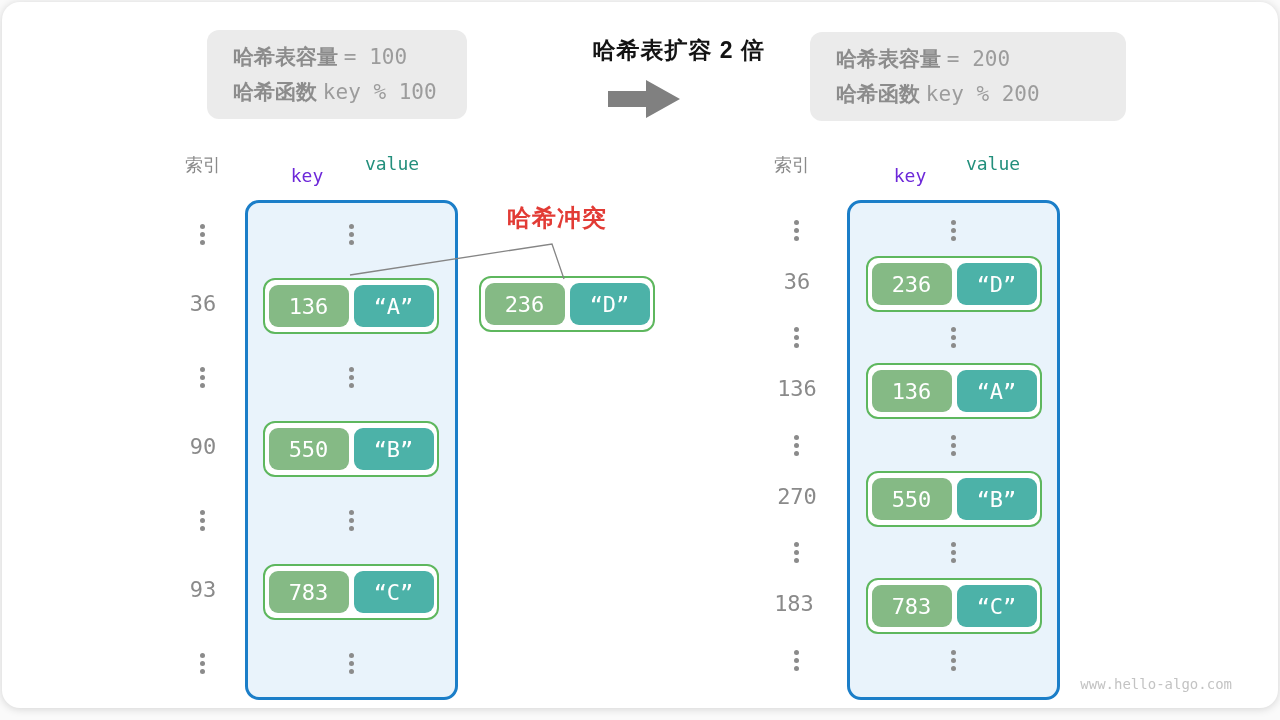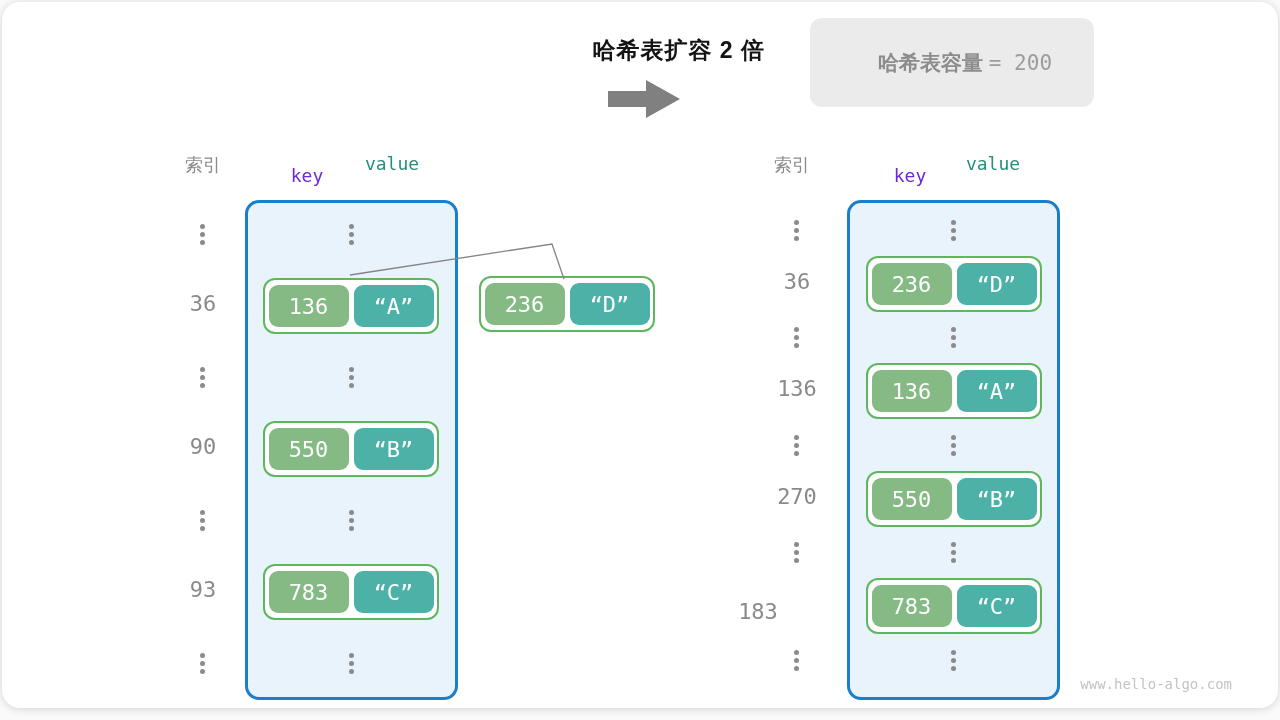--- a/index.html
+++ b/index.html
@@ -43,23 +43,28 @@
   .collision{position:absolute;left:493px;top:200px;width:124px;text-align:center;font-size:24px;font-weight:bold;color:#e23b35;letter-spacing:1px;}
   .clines{position:absolute;left:340px;top:238px;}
 
   .wm{position:absolute;right:46px;bottom:16px;font-family:"DejaVu Sans Mono",monospace;font-size:14px;color:#c3c3c3;}
 </style>
 </head>
 <body>
 
 <div class="card">
 
-
-  <div class="infobox" style="left:808px;top:16px;width:284px;height:89px;text-align:center;">
+  <div class="infobox" style="left:205px;top:28px;width:260px;height:89px;">
+    <div class="iline"><span class="ilabel">哈希表容量</span> <span class="ival">= 100</span></div>
+    <div class="iline"><span class="ilabel">哈希函数</span> <span class="ival">key % 100</span></div>
+  </div>
+
+  <div class="infobox" style="left:808px;top:30px;width:316px;height:89px;">
     <div class="iline"><span class="ilabel">哈希表容量</span> <span class="ival">= 200</span></div>
+    <div class="iline"><span class="ilabel">哈希函数</span> <span class="ival">key % 200</span></div>
   </div>
 
   <div class="title">哈希表扩容 2 倍</div>
   <svg class="arrow" width="72" height="38">
     <polygon points="0,11 38,11 38,0 72,19 38,38 38,27 0,27" fill="#808080"></polygon>
   </svg>
 
   <div class="hdr hdr-cn" style="left:171px;width:60px;">索引</div>
   <div class="hdr mono hdr-key" style="left:275px;width:60px;">key</div>
   <div class="hdr mono hdr-value" style="left:350px;width:80px;">value</div>
@@ -128,20 +133,21 @@
   <div class="pair" style="left:261px;top:562px;">
     <span class="kbox">783</span>
     <span class="vbox">“C”</span>
   </div>
 
   <div class="pair" style="left:477px;top:274px;">
     <span class="kbox">236</span>
     <span class="vbox">“D”</span>
   </div>
 
+  <div class="collision">哈希冲突</div>
   <svg class="clines" width="230" height="42">
     <polyline points="8,35 210,4 222,39" fill="none" stroke="#858585" stroke-width="1.3"></polyline>
   </svg>
 
   <div class="dots" style="left:792px;top:218px;">
       <i></i>
       <i></i>
       <i></i>
     </div>
   <div class="idx" style="left:765px;top:267px;">36</div>
@@ -155,21 +161,21 @@
       <i></i>
       <i></i>
       <i></i>
     </div>
   <div class="idx" style="left:765px;top:482px;">270</div>
   <div class="dots" style="left:792px;top:540px;">
       <i></i>
       <i></i>
       <i></i>
     </div>
-  <div class="idx" style="left:726px;top:589px;margin-top:8px;">183</div>
+  <div class="idx" style="left:762px;top:589px;">183</div>
   <div class="dots" style="left:792px;top:648px;">
       <i></i>
       <i></i>
       <i></i>
     </div>
 
   <div class="dots" style="left:949px;top:218px;">
       <i></i>
       <i></i>
       <i></i>

